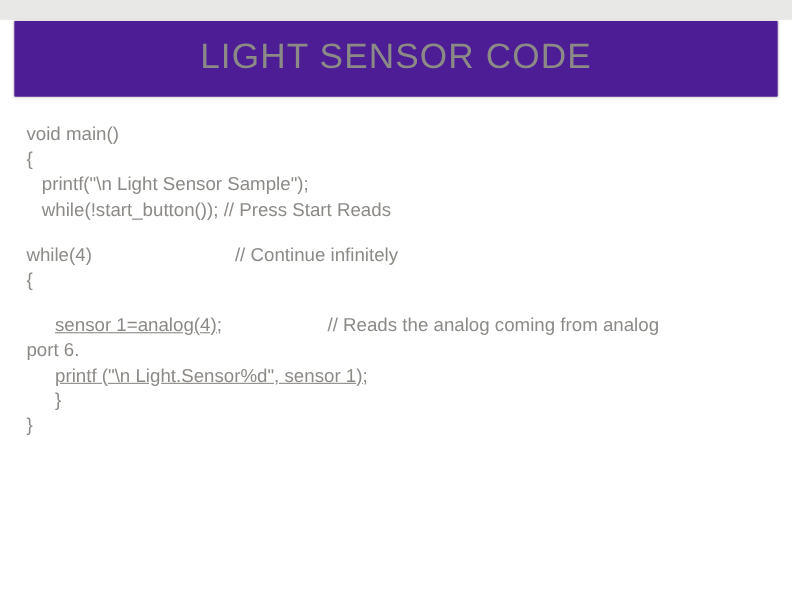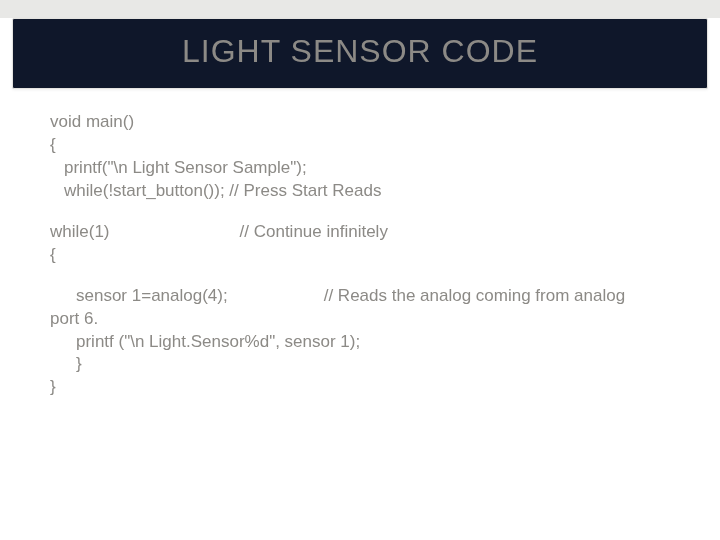--- a/index.html
+++ b/index.html
@@ -15,45 +15,45 @@
     width: 720px;
     height: 540px;
     background: #ffffff;
     margin: 0 auto;
     position: relative;
     box-sizing: border-box;
     padding: 0;
   }
   .title-wrap {
     margin: 18px 12px 0 12px;
-    background: #0f172a;
+    background: #4c1d95;
     border: 1px solid #e4e3e0;
     border-radius: 2px;
     box-shadow: 0 1px 3px rgba(0,0,0,0.07);
     padding: 14px 10px 18px 10px;
     text-align: center;
   }
   .title {
     color: #8c8a86;
     font-size: 32px;
     letter-spacing: 1px;
     font-weight: 400;
   }
   .body {
-    padding: 22px 40px 0 50px;
+    padding: 22px 40px 0 24px;
     color: #8c8a86;
     font-size: 17px;
     line-height: 1.35;
     font-weight: 400;
   }
   .block {
     margin-bottom: 18px;
   }
   .indent1 { padding-left: 14px; }
-  .indent2 { padding-left: 26px; }
+  .indent2 { padding-left: 26px; text-decoration: underline; }
   .inline-gap { display: inline-block; width: 130px; }
   .inline-gap2 { display: inline-block; width: 96px; }
 </style>
 </head>
 <body>
 
 <div class="slide">
 
   <div class="title-wrap">
     <div class="title">LIGHT SENSOR CODE</div>
@@ -63,21 +63,21 @@
 
     <div class="block">
       <div>void main()</div>
       <div>{</div>
       <div class="indent1"> printf("\n Light Sensor Sample");</div>
       <div class="indent1">while(!start_button()); // Press Start Reads</div>
     </div>
 
     <div class="block">
       <div>
-        <span>while(1)</span><span class="inline-gap"></span><span>// Continue infinitely</span>
+        <span>while(4)</span><span class="inline-gap"></span><span>// Continue infinitely</span>
       </div>
       <div>{</div>
     </div>
 
     <div class="block">
       <div>
         <span class="indent2">sensor 1=analog(4);</span><span class="inline-gap2"></span><span>// Reads the analog coming from analog</span>
       </div>
       <div>port 6.</div>
       <div class="indent2">printf ("\n Light.Sensor%d", sensor 1);</div>

